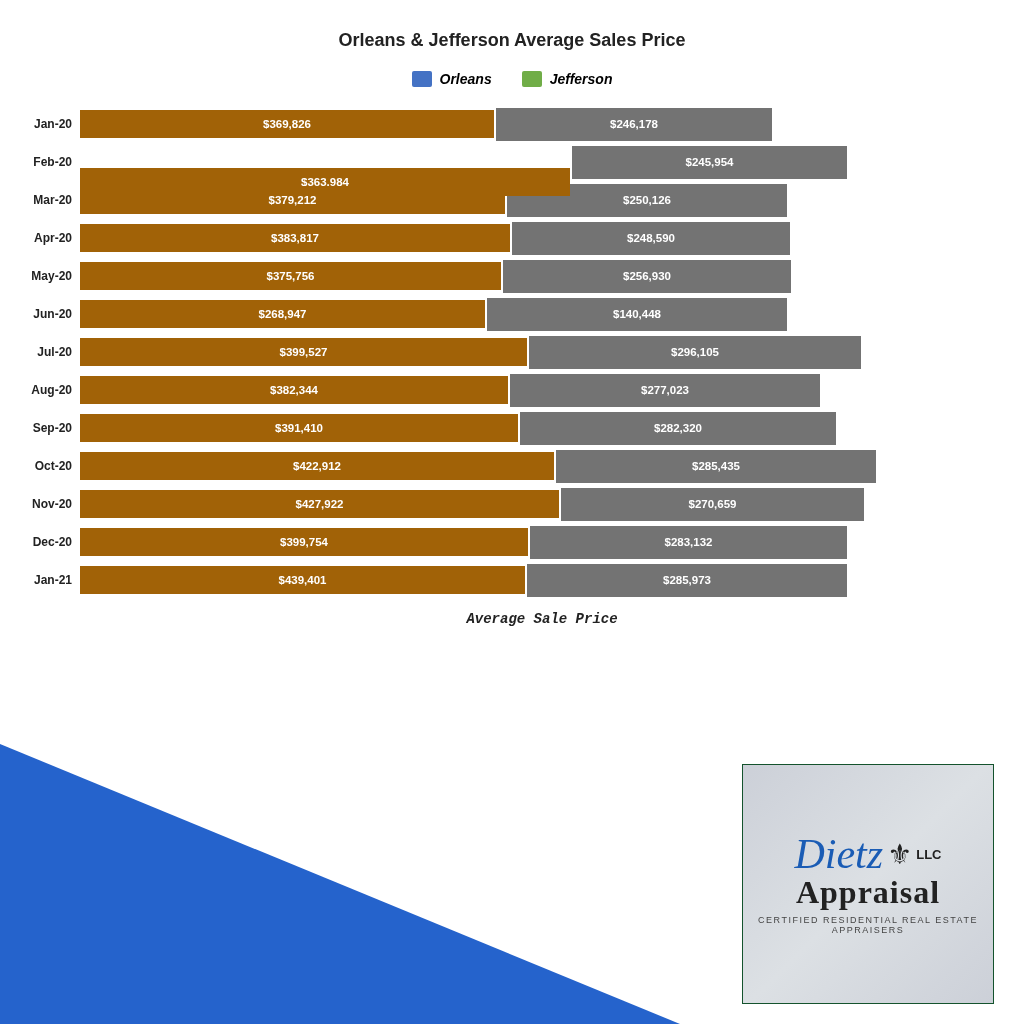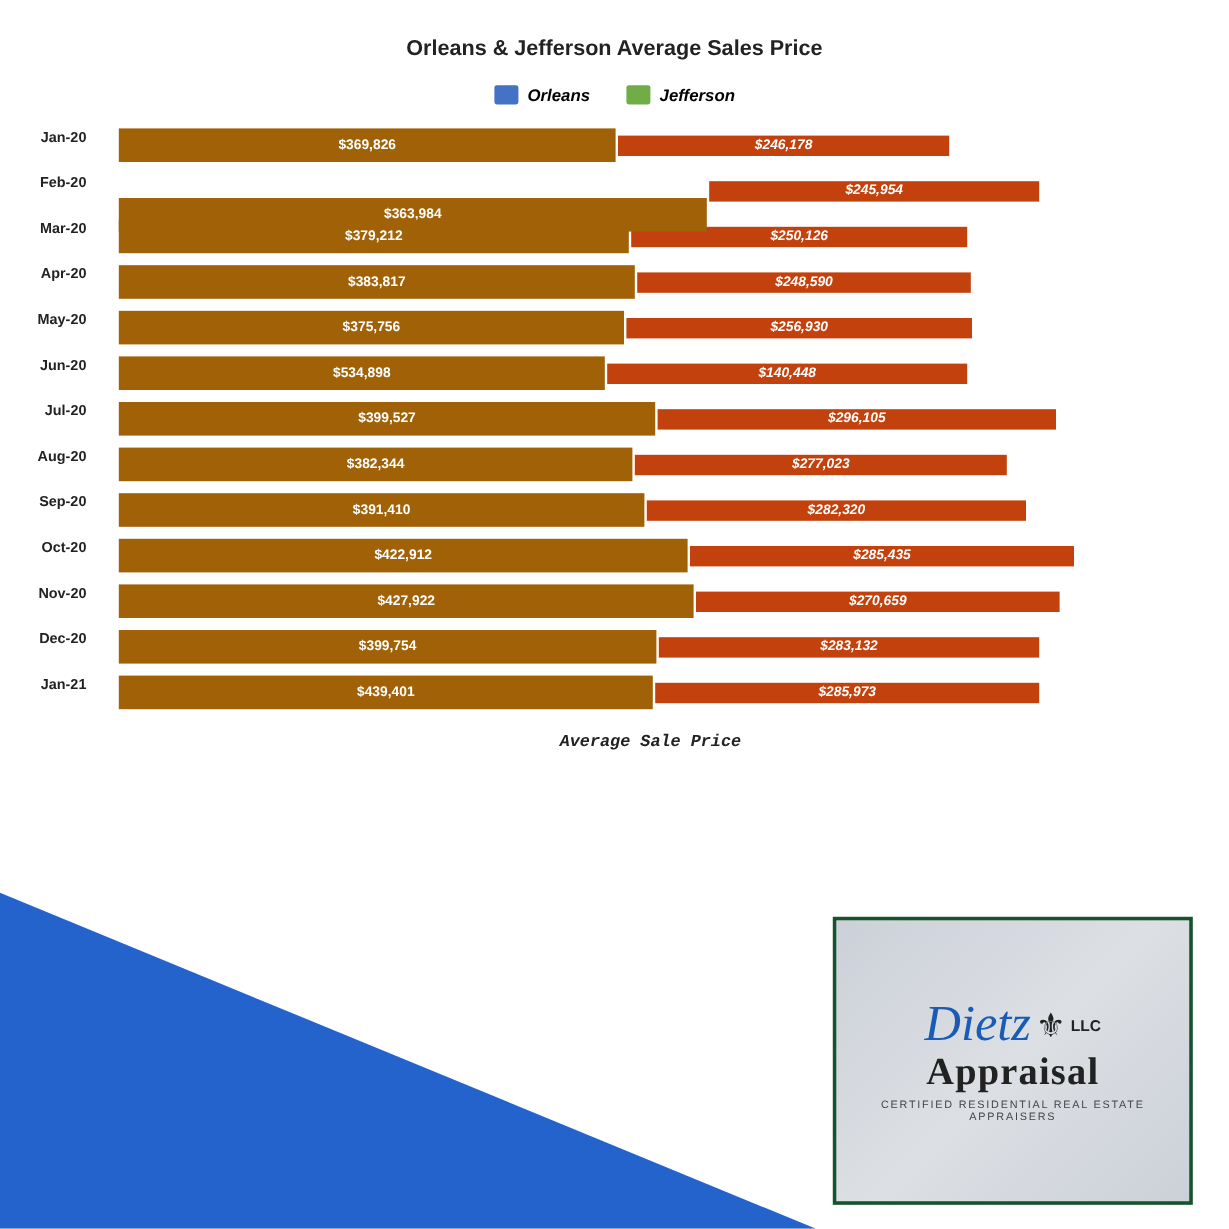--- a/index.html
+++ b/index.html
@@ -49,22 +49,22 @@
 
     .bars-section {
       display: flex;
       flex-direction: column;
       gap: 4px;
       padding-left: 60px;
     }
 
     .bar-row {
       display: flex;
+      align-items: center;
       height: 34px;
-      gap: 19px;
     }
 
     .bar-label {
       width: 58px;
       font-size: 12px;
       font-weight: bold;
       color: #222;
       text-align: right;
       padding-right: 8px;
       margin-left: -58px;
@@ -83,30 +83,29 @@
       display: flex;
       align-items: center;
       justify-content: center;
       color: white;
       font-size: 11.5px;
       font-weight: bold;
       position: relative;
     }
 
     .bar-green {
-      background: #c2410c;
-      height: 17px;
+      background: #737373;
+      height: 33px;
       display: flex;
       align-items: center;
       justify-content: center;
       color: white;
       font-size: 11.5px;
       font-weight: bold;
       margin-left: 2px;
-      font-style: italic;
     }
 
     .x-axis-label {
       text-align: center;
       font-style: italic;
       font-weight: bold;
       font-size: 14px;
       color: #222;
       margin-top: 14px;
       margin-left: 60px;
@@ -122,24 +121,24 @@
       height: 0;
       border-left: 680px solid #2563CC;
       border-top: 280px solid transparent;
     }
 
     
     .logo-box {
       position: absolute;
       bottom: 20px;
       right: 30px;
-      width: 300px;
+      width: 252px;
       height: 240px;
       background: #e8e8e8;
-      border: 3px solid #14532d;
+      border: 1px solid #14532d;
       display: flex;
       flex-direction: column;
       align-items: center;
       justify-content: center;
       overflow: hidden;
     }
 
     .logo-bg {
       position: absolute;
       top: 0; left: 0; right: 0; bottom: 0;
@@ -247,21 +246,21 @@
       <div class="bar-row">
         <div class="bar-label">May-20</div>
         <div class="bar-group">
           <div class="bar-blue" style="width: 421px;">$375,756</div>
           <div class="bar-green" style="width: 288px;">$256,930</div>
         </div>
       </div>
       <div class="bar-row">
         <div class="bar-label">Jun-20</div>
         <div class="bar-group">
-          <div class="bar-blue" style="width: 405px;">$534,898</div>
+          <div class="bar-blue" style="width: 405px;">$268,947</div>
           <div class="bar-green" style="width: 300px;">$140,448</div>
         </div>
       </div>
       <div class="bar-row">
         <div class="bar-label">Jul-20</div>
         <div class="bar-group">
           <div class="bar-blue" style="width: 447px;">$399,527</div>
           <div class="bar-green" style="width: 332px;">$296,105</div>
         </div>
       </div>

